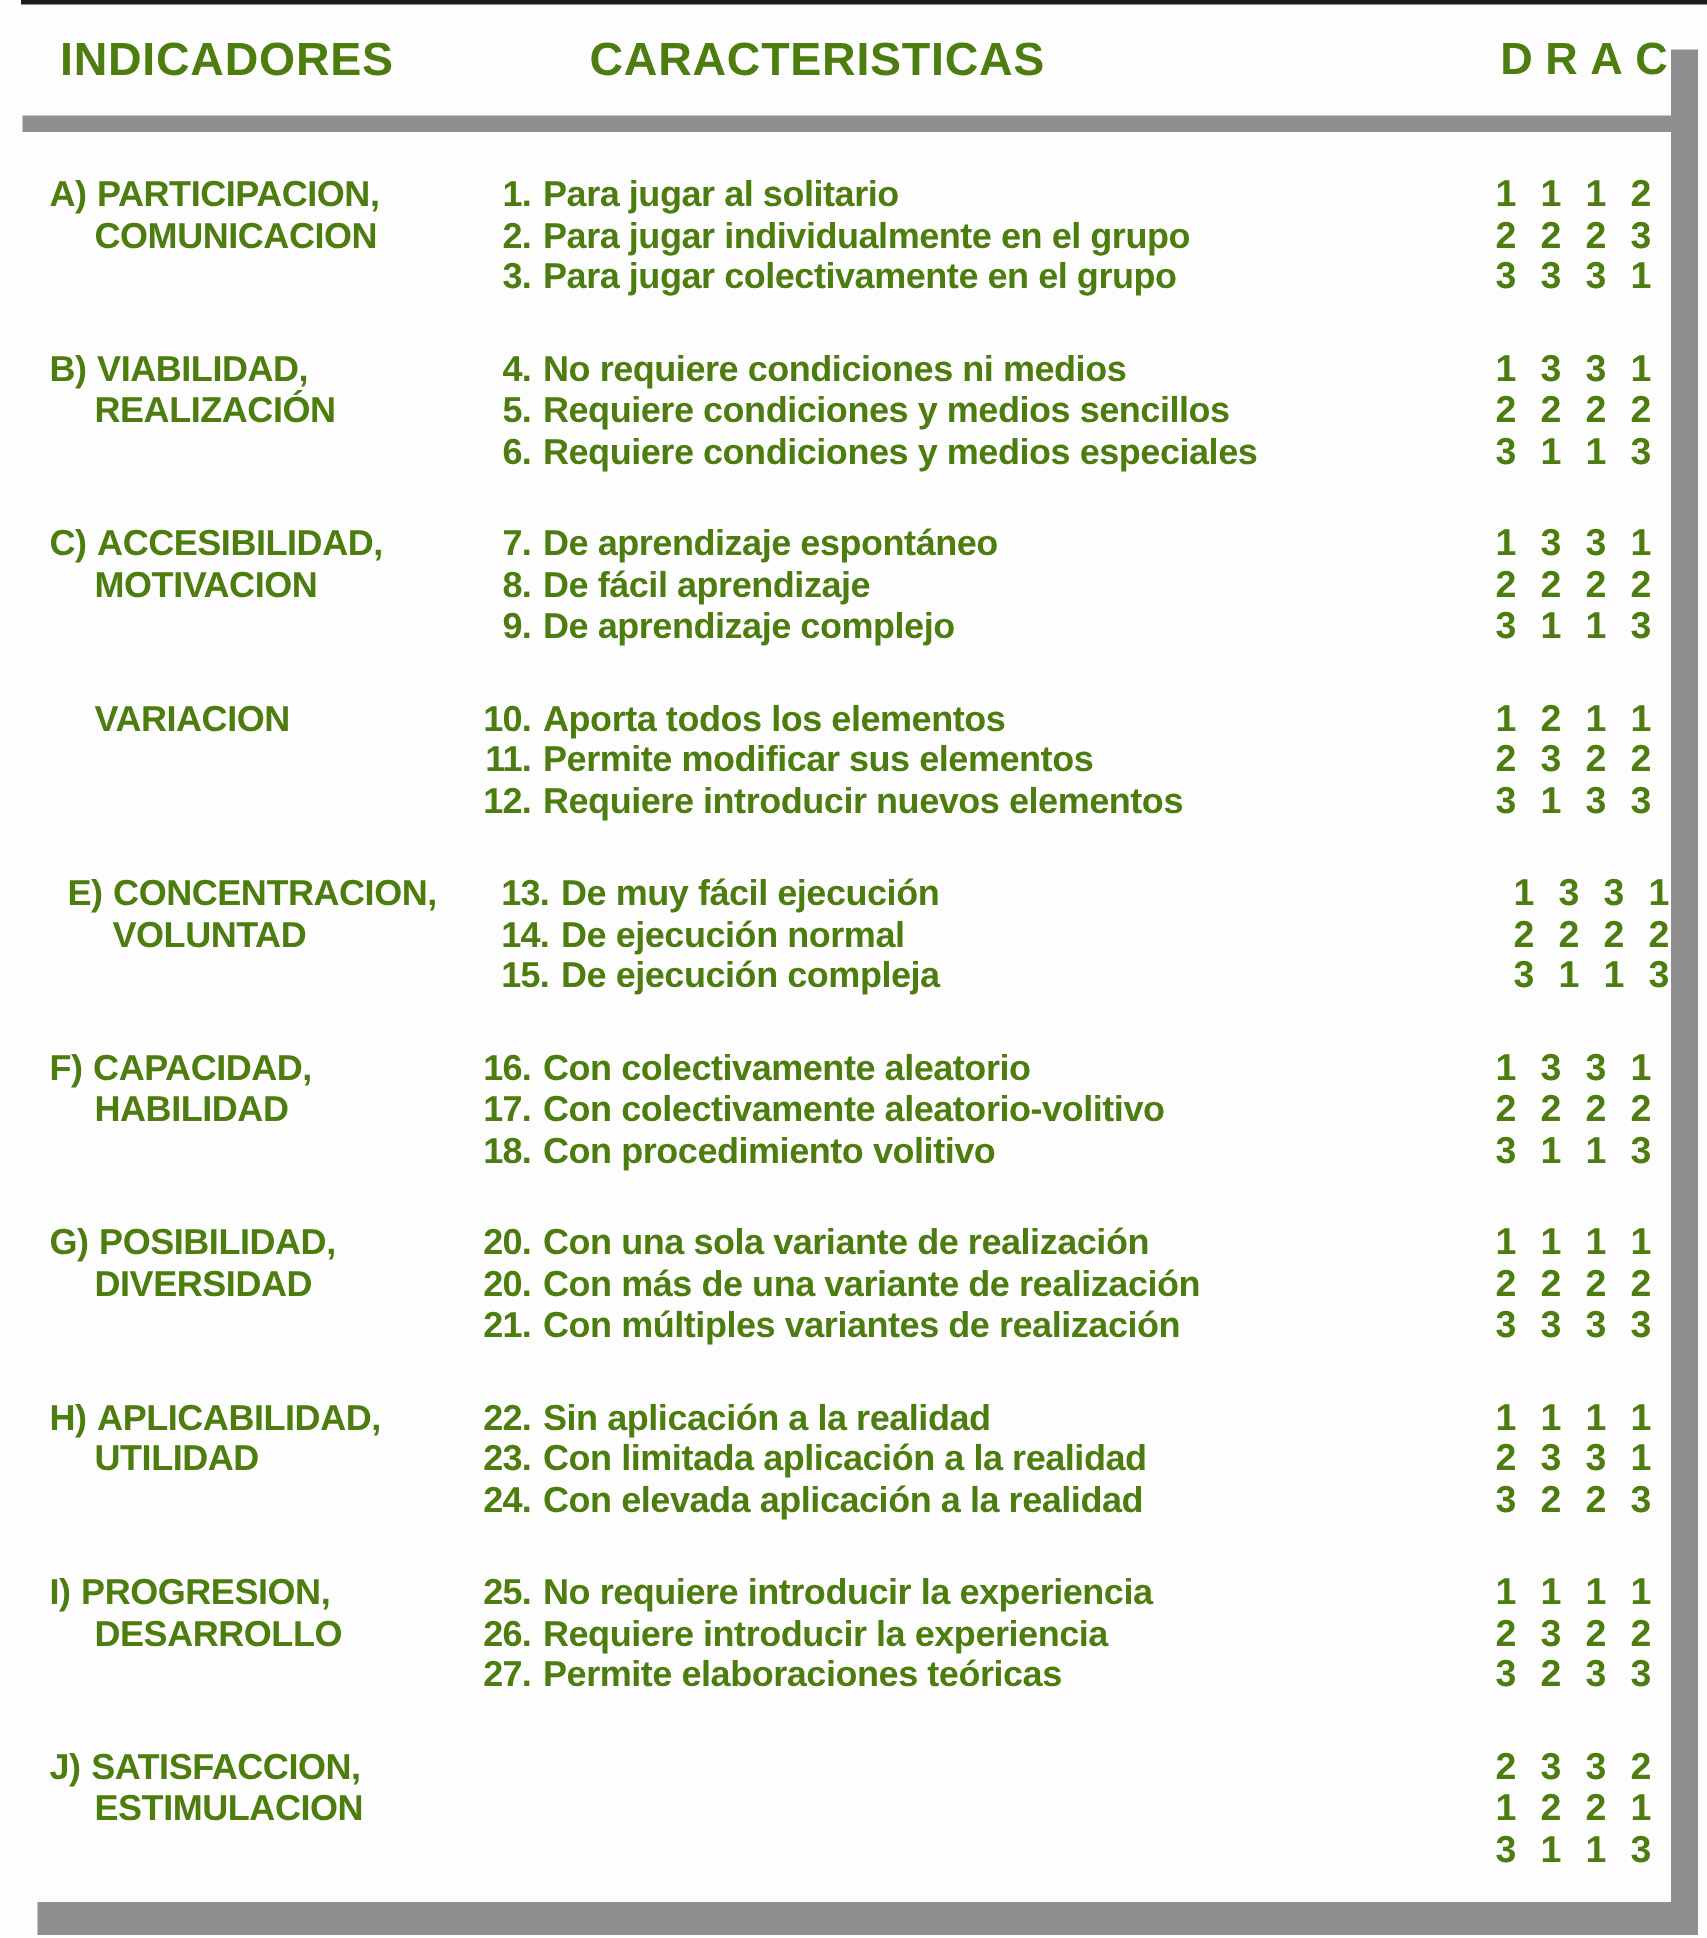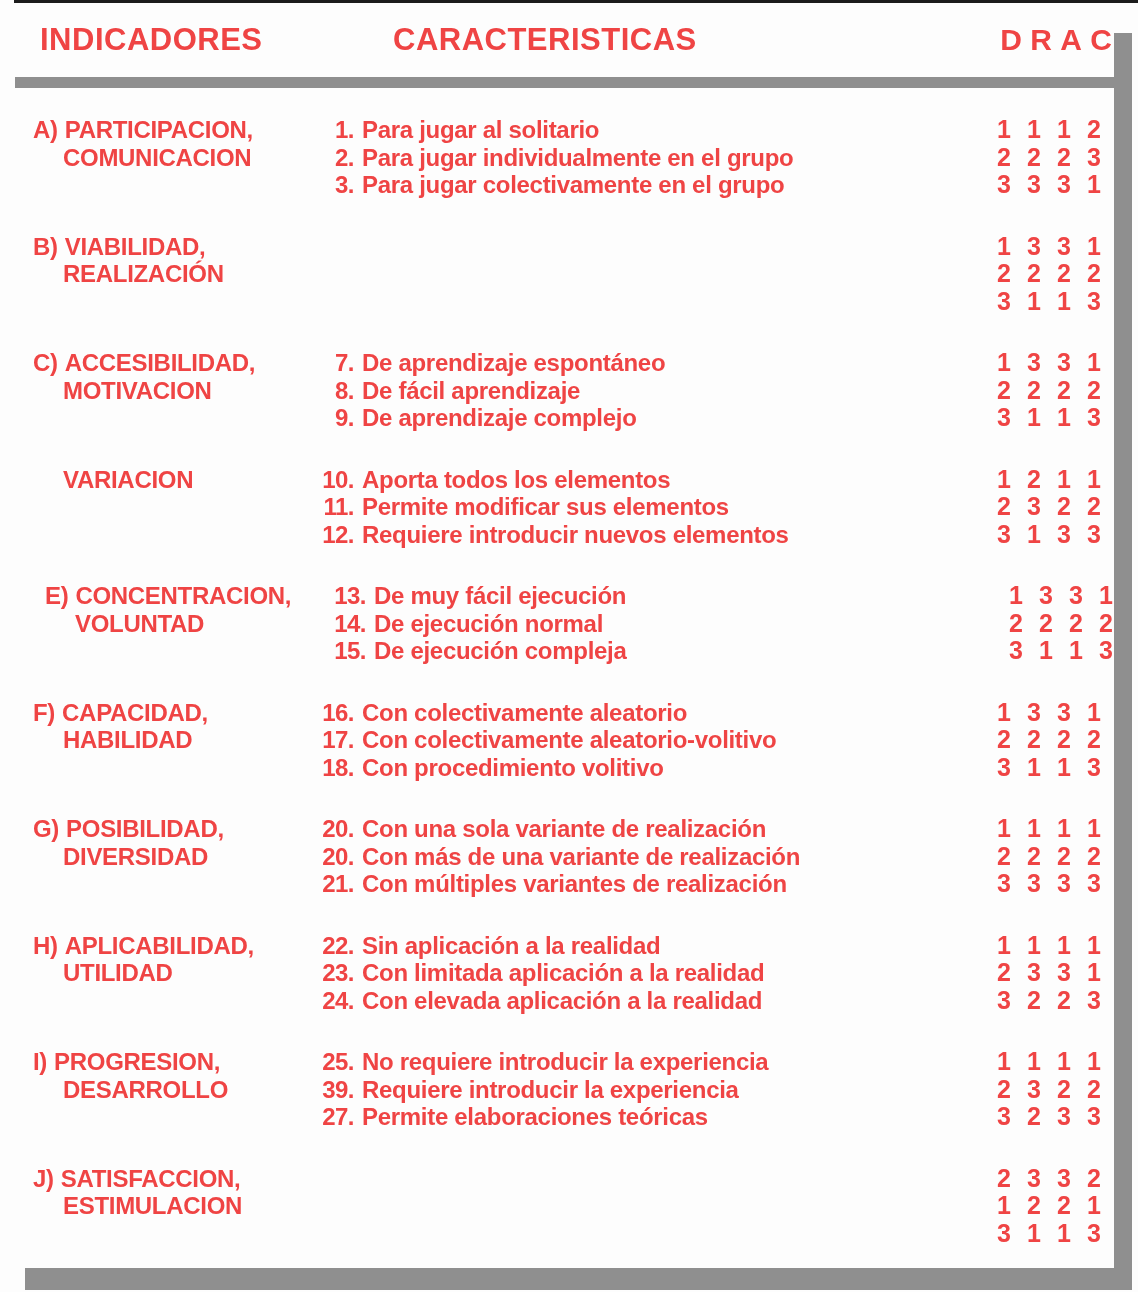--- a/index.html
+++ b/index.html
@@ -1,19 +1,19 @@
 <!DOCTYPE html>
 <html><head>
 <meta charset="utf-8">
 <title>Tabla de Indicadores</title>
 <style>
   html,body { margin:0; padding:0; background:#ffffff; }
   .page {
     position:relative; width:1138px; height:1292px;
-    background:#fdfdfd; overflow:hidden; color:#ef4444;
+    background:#fdfdfd; overflow:hidden; color:#4d7c0f;
     font-family:"Liberation Sans","DejaVu Sans",sans-serif; font-weight:bold;
   }
   .topline { position:absolute; left:14px; top:0; width:1124px; height:3px; background:#1c1c1c; }
   .h1 { position:absolute; top:25px; font-size:31px; line-height:30px; letter-spacing:0.5px; white-space:nowrap; }
   .h-ind { left:40px; }
   .h-car { left:393px; }
   .drac { position:absolute; left:996px; top:25px; display:grid; grid-template-columns:repeat(4,30px); font-size:30px; line-height:30px; }
   .drac span { text-align:center; }
   .rule-top    { position:absolute; left:15px;   top:77px;   width:1099px; height:11px;   background:#8f8f8f; }
   .rule-right  { position:absolute; left:1114px; top:33px;   width:18px;   height:1257px; background:#8f8f8f; }
@@ -72,20 +72,25 @@
           <span class="r-val">3</span>
           <span class="r-val">3</span>
           <span class="r-val">1</span>
         </div>
       </div>
       <div class="section" style="top: 232.5px;">
         <div class="ind">
           <div class="ind-l1"><span class="ind-letter">B)</span><span>VIABILIDAD,</span></div>
           <div class="ind-l2">REALIZACIÓN</div>
         </div>
+        <div class="items">
+          <div class="c-line"><span class="c-num">4.</span><span class="c-txt">No requiere condiciones ni medios</span></div>
+          <div class="c-line"><span class="c-num">5.</span><span class="c-txt">Requiere condiciones y medios sencillos</span></div>
+          <div class="c-line"><span class="c-num">6.</span><span class="c-txt">Requiere condiciones y medios especiales</span></div>
+        </div>
         <div class="ratings">
           <span class="r-val">1</span>
           <span class="r-val">3</span>
           <span class="r-val">3</span>
           <span class="r-val">1</span>
           <span class="r-val">2</span>
           <span class="r-val">2</span>
           <span class="r-val">2</span>
           <span class="r-val">2</span>
           <span class="r-val">3</span>
@@ -243,21 +248,21 @@
           <span class="r-val">3</span>
         </div>
       </div>
       <div class="section" style="top: 1048px;">
         <div class="ind">
           <div class="ind-l1"><span class="ind-letter">I)</span><span>PROGRESION,</span></div>
           <div class="ind-l2">DESARROLLO</div>
         </div>
         <div class="items">
           <div class="c-line"><span class="c-num">25.</span><span class="c-txt">No requiere introducir la experiencia</span></div>
-          <div class="c-line"><span class="c-num">39.</span><span class="c-txt">Requiere introducir la experiencia</span></div>
+          <div class="c-line"><span class="c-num">26.</span><span class="c-txt">Requiere introducir la experiencia</span></div>
           <div class="c-line"><span class="c-num">27.</span><span class="c-txt">Permite elaboraciones teóricas</span></div>
         </div>
         <div class="ratings">
           <span class="r-val">1</span>
           <span class="r-val">1</span>
           <span class="r-val">1</span>
           <span class="r-val">1</span>
           <span class="r-val">2</span>
           <span class="r-val">3</span>
           <span class="r-val">2</span>

